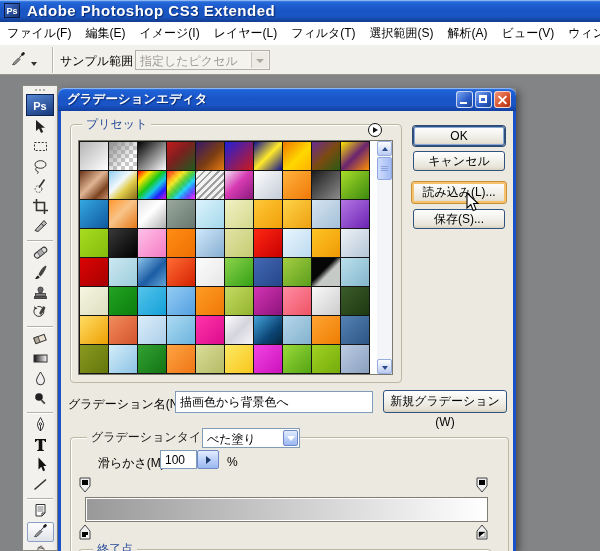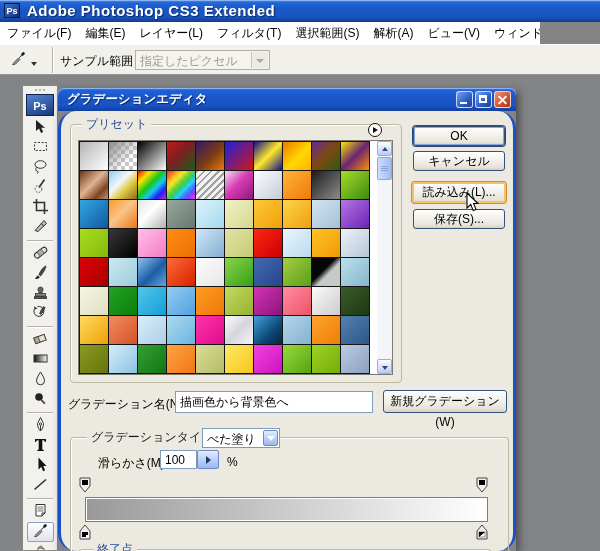--- a/index.html
+++ b/index.html
@@ -7,21 +7,21 @@
     font-family:"Liberation Sans","DejaVu Sans",sans-serif;font-size:12px;color:#000;}
   
   .titlebar{position:absolute;left:0;top:0;width:600px;height:22px;
     background:linear-gradient(180deg,#5a96e8 0%,#2266d8 12%,#1a55c4 45%,#1a55c4 75%,#123c8e 100%);
     box-shadow:inset 0 1px 0 #8ab4f4;}
   .app-logo{position:absolute;left:4px;top:3px;width:16px;height:15px;background:linear-gradient(135deg,#3f6fd0,#15306e);
     border:1px solid #0a1a40;color:#fff;font-weight:bold;font-size:9px;text-align:center;line-height:15px;box-sizing:border-box;}
   .app-title{position:absolute;left:27px;top:0;line-height:22px;color:#fff;font-weight:bold;font-size:15px;
     text-shadow:1px 1px 1px #0a2a6a;letter-spacing:.5px;white-space:nowrap;}
   
-  .menubar{position:absolute;left:0;top:22px;width:540px;height:22px;background:#ffffff;border-bottom:1px solid #d8d8d0;
+  .menubar{position:absolute;left:0;top:22px;width:600px;height:22px;background:#ffffff;border-bottom:1px solid #d8d8d0;
     display:flex;align-items:center;white-space:nowrap;overflow:hidden;}
   .menu-item{padding:0 7px;line-height:21px;font-size:12px;color:#000;cursor:default;}
   
   .optionsbar{position:absolute;left:0;top:44px;width:600px;height:31px;background:#f1f0ea;
     border-top:1px solid #fff;border-bottom:1px solid #98968c;box-sizing:border-box;}
   .opt-tool{position:absolute;left:10px;top:4px;width:34px;height:22px;display:flex;align-items:center;}
   .opt-arrow{width:0;height:0;border-left:3.5px solid transparent;border-right:3.5px solid transparent;border-top:4px solid #333;margin-left:4px;margin-top:8px;}
   .opt-sep{position:absolute;left:52px;top:2px;width:1px;height:26px;background:#b8b6ac;border-right:1px solid #fff;}
   .opt-label{position:absolute;left:60px;top:8px;color:#000;}
   .opt-dropdown{position:absolute;left:135px;top:5px;width:135px;height:20px;background:#f4f3ee;border:1px solid #b2afa4;
@@ -48,21 +48,21 @@
   .winbtns{position:absolute;right:5px;top:3px;display:flex;gap:2px;}
   .winbtn{width:17px;height:17px;border-radius:3px;border:1px solid rgba(255,255,255,.75);box-sizing:border-box;position:relative;}
   .winbtn.min,.winbtn.max{background:linear-gradient(135deg,#79a2ee,#2a5cc8 60%,#1c448e);}
   .winbtn.close{background:linear-gradient(135deg,#f09576,#d85430 55%,#b03010);}
   .winbtn.min i{position:absolute;left:3px;bottom:3px;width:7px;height:2px;background:#fff;}
   .winbtn.max i{position:absolute;left:3px;top:3px;width:8px;height:8px;border:2px solid #fff;border-top-width:3px;box-sizing:border-box;}
   .winbtn.close i::before,.winbtn.close i::after{content:"";position:absolute;left:2px;top:6.5px;width:11px;height:2px;background:#fff;}
   .winbtn.close i::before{transform:rotate(45deg);}
   .winbtn.close i::after{transform:rotate(-45deg);}
   .dlg-body{position:absolute;left:0;top:23px;width:458px;height:440px;background:#ece9e0;
-    border-left:3px solid #1a50c8;border-right:3px solid #1a50c8;box-sizing:border-box;border-radius:18px;}
+    border-left:3px solid #1a50c8;border-right:3px solid #1a50c8;box-sizing:border-box;}
   
   .groupbox{position:absolute;border:1px solid #bcb8a2;border-radius:4px;box-shadow:inset 1px 1px 0 #fff;}
   .group-label{position:absolute;background:#ece9e0;padding:0 4px;color:#264b99;line-height:14px;}
   
   .grid-box{position:absolute;left:17px;top:29px;width:315px;height:235px;background:#fff;border:1px solid #7c7a70;box-sizing:border-box;}
   .swatch-grid{position:absolute;left:0;top:0;padding:1px;display:grid;grid-template-columns:repeat(10,28px);grid-auto-rows:28px;gap:1px;background:#141414;}
   .swatch{width:28px;height:28px;}
   
   .vscroll{position:absolute;right:0;top:0;width:15px;height:233px;background:#f3f5f9;}
   .sb-btn{position:absolute;left:0;width:15px;height:15px;background:linear-gradient(180deg,#fdfefe,#cfdbf8 70%,#b8c8f0);
@@ -106,20 +106,21 @@
 <div id="screen">
 
   <div class="titlebar">
     <div class="app-logo">Ps</div>
     <div class="app-title">Adobe Photoshop CS3 Extended</div>
   </div>
 
   <div class="menubar" id="menubar">
       <div class="menu-item">ファイル(F)</div>
       <div class="menu-item">編集(E)</div>
+      <div class="menu-item">イメージ(I)</div>
       <div class="menu-item">レイヤー(L)</div>
       <div class="menu-item">フィルタ(T)</div>
       <div class="menu-item">選択範囲(S)</div>
       <div class="menu-item">解析(A)</div>
       <div class="menu-item">ビュー(V)</div>
       <div class="menu-item">ウィンドウ(W)</div>
     </div>
 
   <div class="optionsbar">
     <div class="opt-tool">
@@ -408,21 +409,21 @@
       <div class="xp-btn default" style="left:352px;top:15px;width:92px;">OK</div>
       <div class="xp-btn hover" style="left:350px;top:70px;width:96px;height:23px;line-height:21px;">読み込み(L)...</div>
       <div class="xp-btn" style="left:352px;top:98px;width:92px;">保存(S)...</div>
 
       <div class="plain-label" style="left:7px;top:285px;">グラデーション名(N) :</div>
       <input class="text-field" style="left: 114px; top: 280px; width: 198px; height: 22px;" value="描画色から背景色へ">
       <div class="xp-btn" style="left:322px;top:279px;width:124px;height:23px;line-height:21px;">新規グラデーション(W)</div>
 
       <div class="groupbox" style="left:9px;top:326px;width:437px;height:120px;border-bottom:none;border-radius:4px 4px 0 0;"></div>
       <div class="group-label" style="left:26px;top:319px;color:#1a1a1a;">グラデーションタイプ(T) :</div>
-      <div class="combo" style="left:141px;top:317px;width:78px;height:20px;">
+      <div class="combo" style="left:141px;top:317px;width:98px;height:20px;">
         <span class="combo-text">べた塗り</span>
         <span class="combo-btn">
             <i></i>
           </span>
       </div>
 
       <div class="plain-label" style="left:37px;top:344px;">滑らかさ(M) :</div>
       <input class="text-field" style="left: 99px; top: 339px; width: 37px; height: 19px;" value="100">
       <div class="spin-btn" style="left:136px;top:339px;">
           <i></i>

